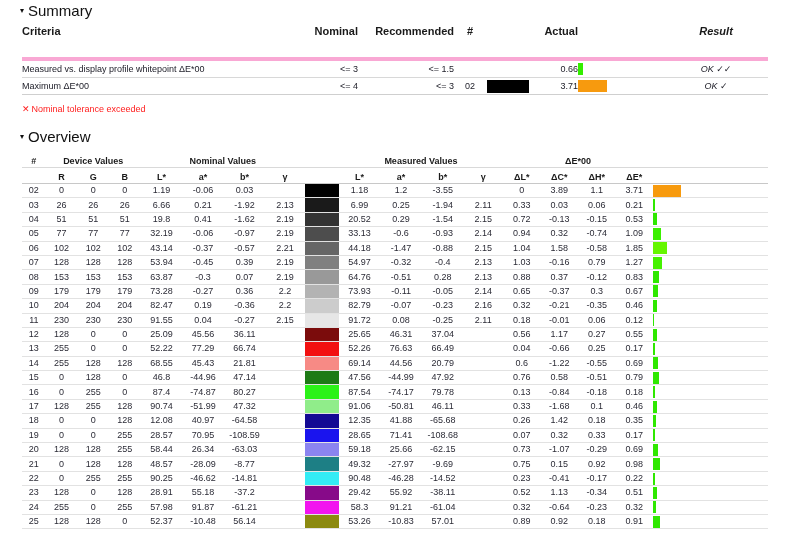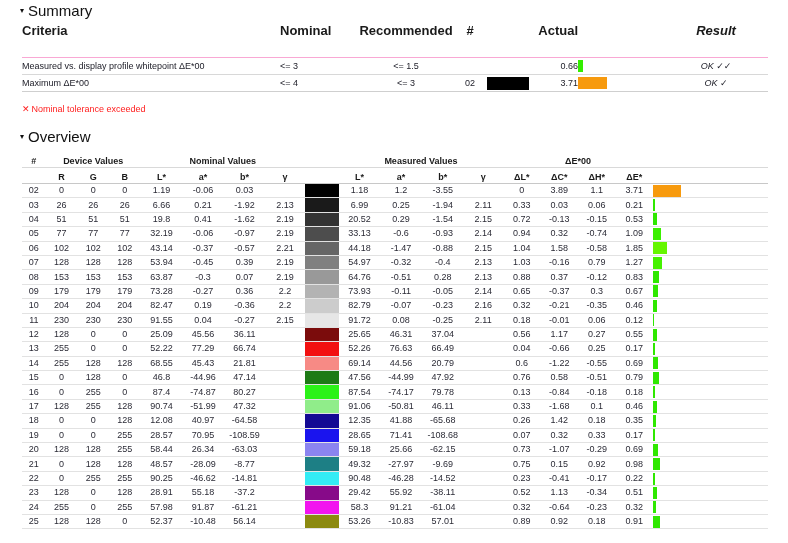--- a/index.html
+++ b/index.html
@@ -40,36 +40,36 @@
     font-size:9px;
     line-height:1;
     white-space:nowrap;
     color:#22222c;
   }
 
   
   #summary-table{left:22px;top:22px;width:746px;}
   #summary-table th{
     font-weight:bold;
-    font-size:13px;
+    font-size:11px;
     color:#1a1a1a;
     height:15px;
     vertical-align:bottom;
     padding-bottom:20px;
-    border-bottom:1px solid #f9a8d4;
+    border-bottom:4px solid #f9a8d4;
   }
   #summary-table td{
     height:16px;
     vertical-align:middle;
     border-bottom:1px solid #d8d8d8;
   }
   #summary-table tr.last td{border-bottom:1px solid #cfcfcf;}
   .c-crit{text-align:left;padding-left:1px;}
-  .c-nom{text-align:left;width:78px;}
-  .c-rec{text-align:center;width:96px;color:#9a9a9a;}
+  .c-nom{text-align:right;width:78px;}
+  .c-rec{text-align:right;width:96px;color:#9a9a9a;}
   .c-num{text-align:center;width:32px;}
   .c-swatch{width:44px;text-align:center;}
   .c-act{text-align:right;width:48px;padding-right:6px;}
   .c-bar{width:86px;}
   .c-res{text-align:center;width:104px;font-style:italic;}
 
   .sw{display:inline-block;width:42px;height:13px;vertical-align:middle;border:0;}
   .barwrap{position:relative;height:16px;}
   .bar{position:absolute;left:0;top:2px;height:12px;}
 

